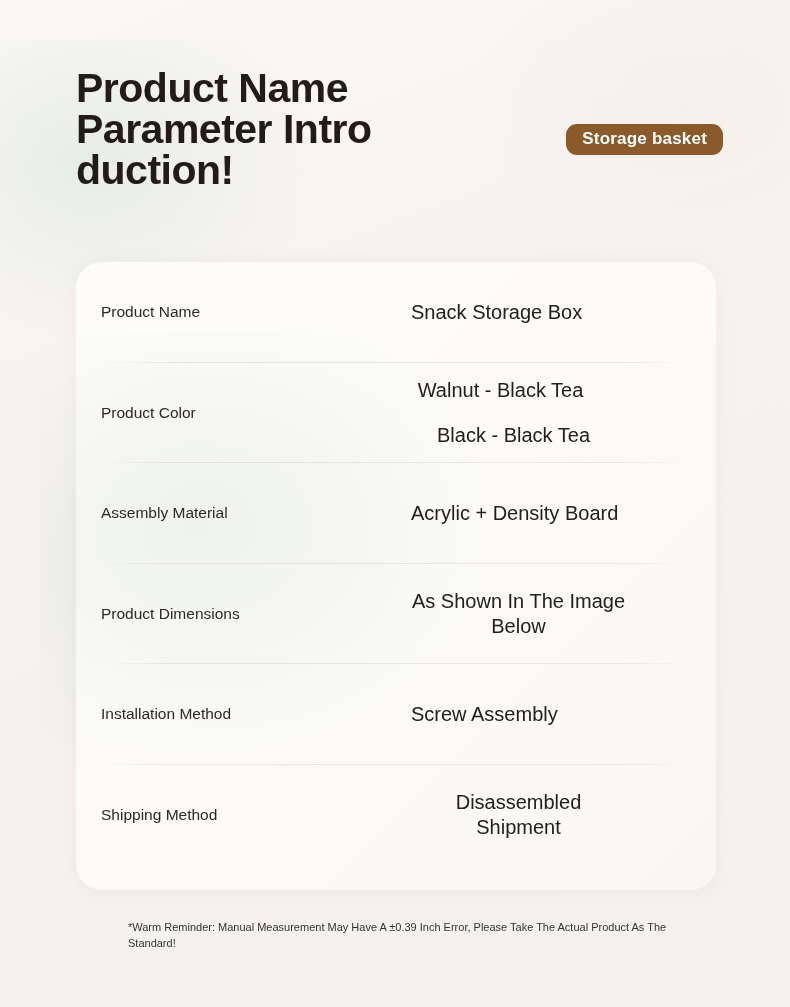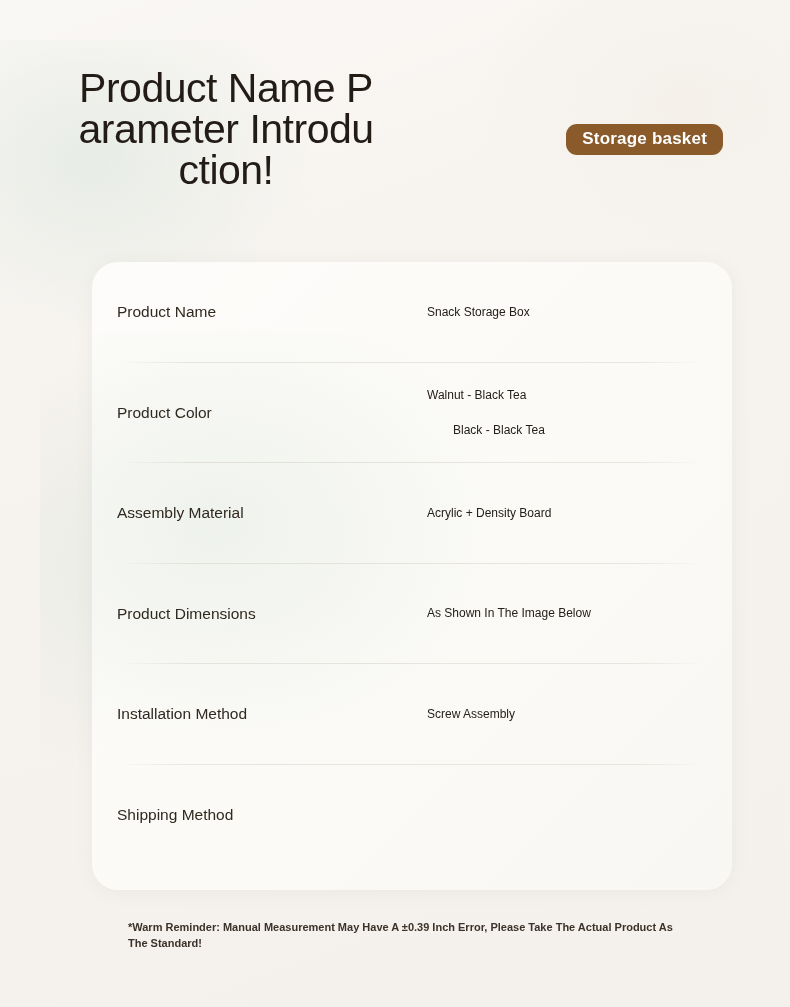--- a/index.html
+++ b/index.html
@@ -49,45 +49,44 @@
     pointer-events: none;
   }
 
   .title {
     position: absolute;
     left: 76px;
     top: 68px;
     width: 300px;
     font-size: 41px;
     line-height: 1.0;
-    font-weight: normal;
+    font-weight: bold;
     color: #231c16;
     letter-spacing: -0.5px;
     word-break: break-all;
     white-space: pre-wrap;
-    text-align: center;
   }
 
   .badge {
     position: absolute;
     right: 67px;
     top: 124px;
     background: #8a5a2b;
     color: #ffffff;
     font-size: 17px;
     font-weight: bold;
     padding: 5px 16px 6px 16px;
     border-radius: 11px;
     letter-spacing: 0.2px;
     white-space: nowrap;
   }
 
   .card {
     position: absolute;
-    left: 92px;
+    left: 76px;
     top: 262px;
     width: 640px;
     height: 628px;
     background: linear-gradient(135deg, #fdfcfa 0%, #fbfaf7 55%, #f9f7f3 100%);
     border-radius: 26px;
     box-shadow: 0 2px 18px rgba(120,110,100,0.07);
     overflow: hidden;
   }
   .card-wash {
     position: absolute;
@@ -111,24 +110,25 @@
     padding: 0 0 0 25px;
     box-sizing: border-box;
   }
   .row .label {
     width: 310px;
     font-size: 15.5px;
     color: #30291f;
     flex: none;
   }
   .row .value {
-    font-size: 12px;
+    font-size: 20px;
     color: #26201a;
     line-height: 1.25;
     max-width: 215px;
+    text-align: center;
   }
   .row .value .line2 {
     display: block;
     padding-left: 26px;
     margin-top: 20px;
   }
   .divider {
     position: absolute;
     left: 25px;
     right: 28px;
@@ -138,21 +138,20 @@
   }
 
   .footnote {
     position: absolute;
     left: 128px;
     top: 920px;
     width: 545px;
     font-size: 11px;
     line-height: 1.45;
     color: #3b332a;
-    font-weight: bold;
   }
 </style>
 </head>
 <body>
 
 <div class="page">
 
   <div class="wash-a"></div>
   <div class="wash-b"></div>
   <div class="wash-c"></div>
@@ -193,20 +192,21 @@
       </div>
 
       <div class="row">
         <div class="label">Installation Method</div>
         <div class="value">Screw Assembly</div>
         <div class="divider"></div>
       </div>
 
       <div class="row">
         <div class="label">Shipping Method</div>
+        <div class="value">Disassembled Shipment</div>
       </div>
 
     </div>
   </div>
 
   <div class="footnote">*Warm Reminder: Manual Measurement May Have A ±0.39 Inch Error, Please Take The Actual Product As The Standard!</div>
 
 </div>
 
 </body></html>

